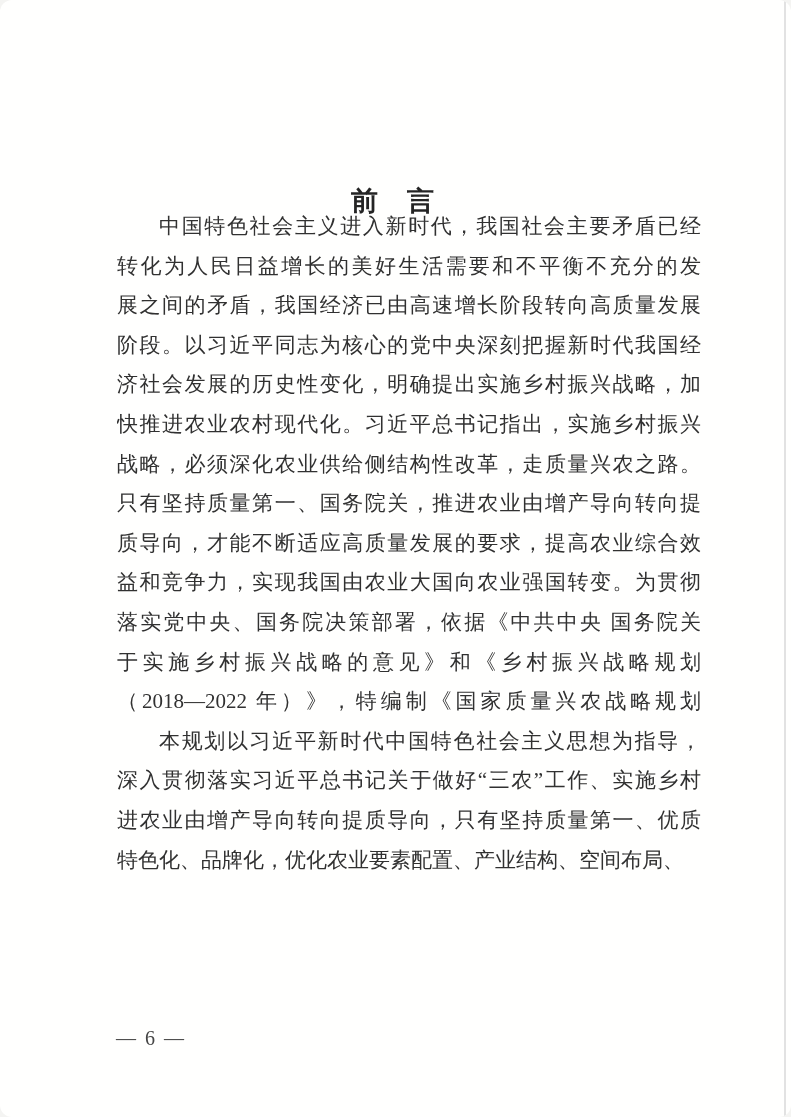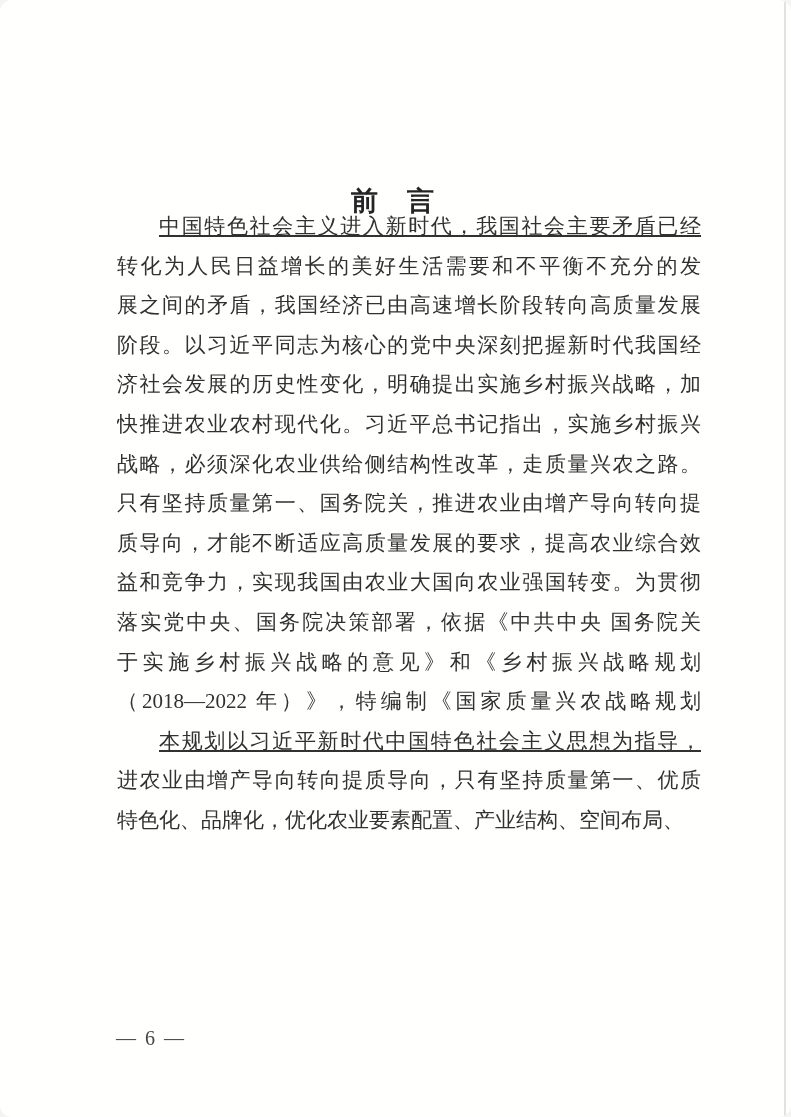--- a/index.html
+++ b/index.html
@@ -53,21 +53,20 @@
     color: var(--ink, #313131);
   }
   .line {
     height: 39.6px;
     overflow: hidden;
     text-align: justify;
     text-align-last: justify;
   }
   .line.indent {
     text-indent: 2em;
-    text-decoration: underline;
   }
   .line.para-end {
     text-align-last: left;
   }
   .footer {
     position: absolute;
     top: 1027px;
     left: 116px;
     font-size: 20px;
     line-height: 22px;
@@ -91,20 +90,21 @@
       <div class="line">济社会发展的历史性变化，明确提出实施乡村振兴战略，加</div>
       <div class="line">快推进农业农村现代化。习近平总书记指出，实施乡村振兴</div>
       <div class="line">战略，必须深化农业供给侧结构性改革，走质量兴农之路。</div>
       <div class="line">只有坚持质量第一、国务院关，推进农业由增产导向转向提</div>
       <div class="line">质导向，才能不断适应高质量发展的要求，提高农业综合效</div>
       <div class="line">益和竞争力，实现我国由农业大国向农业强国转变。为贯彻</div>
       <div class="line">落实党中央、国务院决策部署，依据《中共中央 国务院关</div>
       <div class="line">于实施乡村振兴战略的意见》和《乡村振兴战略规划</div>
       <div class="line">（2018—2022 年）》，特编制《国家质量兴农战略规划</div>
       <div class="line indent">本规划以习近平新时代中国特色社会主义思想为指导，</div>
+      <div class="line">深入贯彻落实习近平总书记关于做好“三农”工作、实施乡村</div>
       <div class="line">进农业由增产导向转向提质导向，只有坚持质量第一、优质化、</div>
       <div class="line para-end">特色化、品牌化，优化农业要素配置、产业结构、空间布局、</div>
     </div>
 
   <div class="footer">
     <span>— 6 —</span>
   </div>
 </div>
 
 </body></html>

